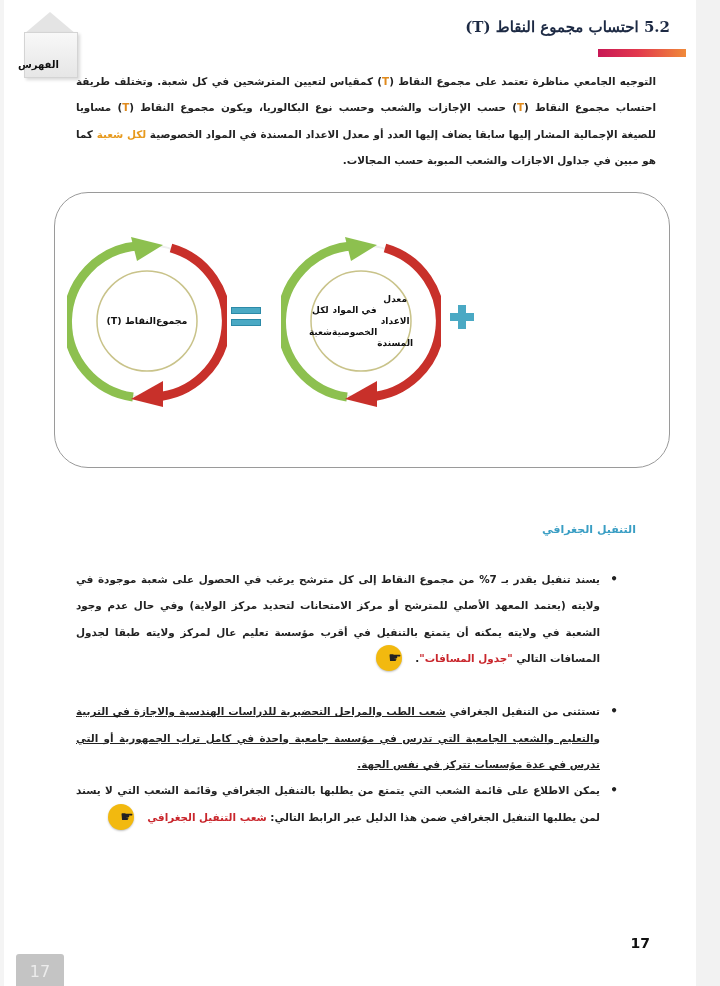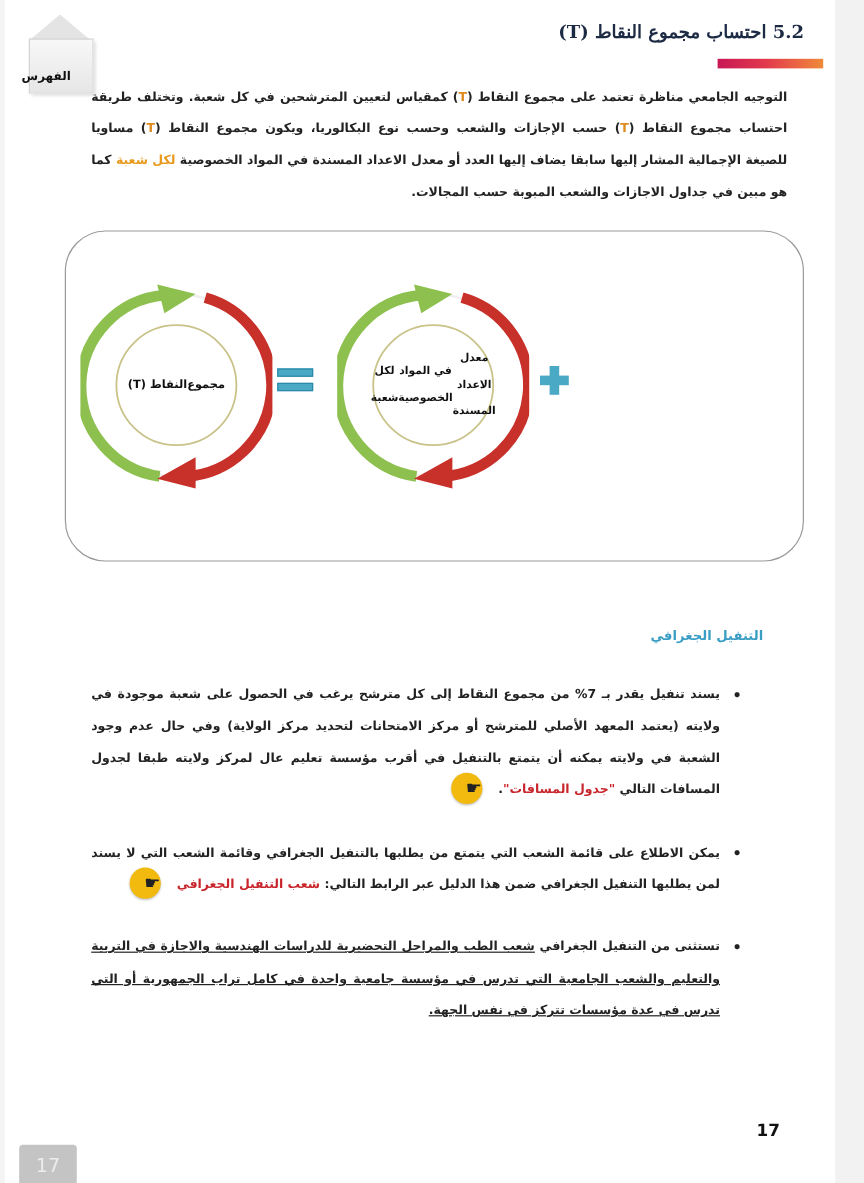--- a/index.html
+++ b/index.html
@@ -160,26 +160,26 @@
     </div>
   </div>
 
   <div class="section-heading">التنفيل الجغرافي</div>
 
   <div class="bullets">
     <div class="bullet b1">
       <span>يسند تنفيل يقدر بـ 7% من مجموع النقاط إلى كل مترشح يرغب في الحصول على شعبة موجودة في ولايته (يعتمد المعهد الأصلي للمترشح أو مركز الامتحانات لتحديد مركز الولاية) وفي حال عدم وجود الشعبة في ولايته يمكنه أن يتمتع بالتنفيل في أقرب مؤسسة تعليم عال لمركز ولايته طبقا لجدول المسافات التالي </span><span class="link-red">"جدول المسافات"</span><span>.</span>
       <span class="hand">☛</span>
     </div>
+    <div class="bullet b3">
+      <span>تستثنى من التنفيل الجغرافي </span><span class="u">شعب الطب والمراحل التحضيرية للدراسات الهندسية والاجازة في التربية والتعليم والشعب الجامعية التي تدرس في مؤسسة جامعية واحدة في كامل تراب الجمهورية أو التي تدرس في عدة مؤسسات تتركز في نفس الجهة.</span>
+    </div>
     <div class="bullet b2">
       <span>يمكن الاطلاع على قائمة الشعب التي يتمتع من يطلبها بالتنفيل الجغرافي وقائمة الشعب التي لا يسند لمن يطلبها التنفيل الجغرافي ضمن هذا الدليل عبر الرابط التالي: </span><span class="link-red">شعب التنفيل الجغرافي</span>
       <span class="hand">☛</span>
-    </div>
-    <div class="bullet b3">
-      <span>تستثنى من التنفيل الجغرافي </span><span class="u">شعب الطب والمراحل التحضيرية للدراسات الهندسية والاجازة في التربية والتعليم والشعب الجامعية التي تدرس في مؤسسة جامعية واحدة في كامل تراب الجمهورية أو التي تدرس في عدة مؤسسات تتركز في نفس الجهة.</span>
     </div>
   </div>
 
   <div class="page-num">17</div>
 </div>
 
 <div class="right-strip"></div>
 <div class="page-tab">17</div>
 
 </body></html>

